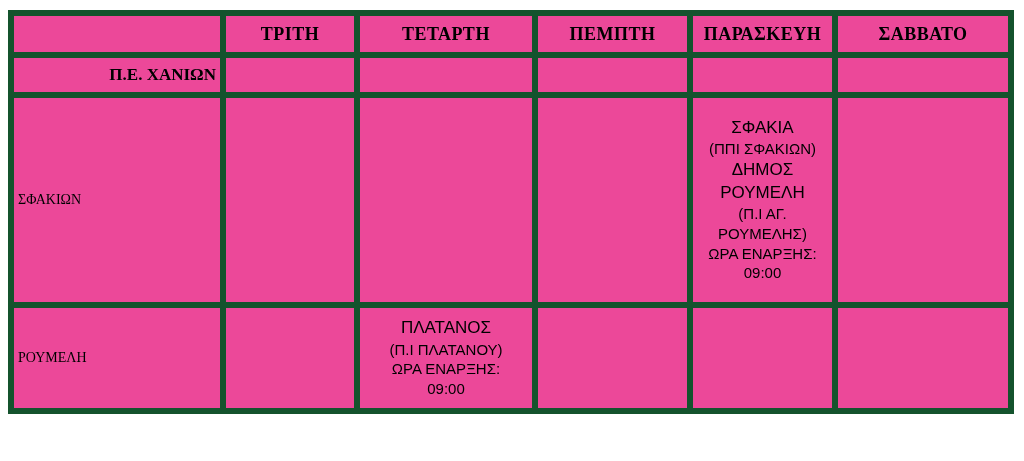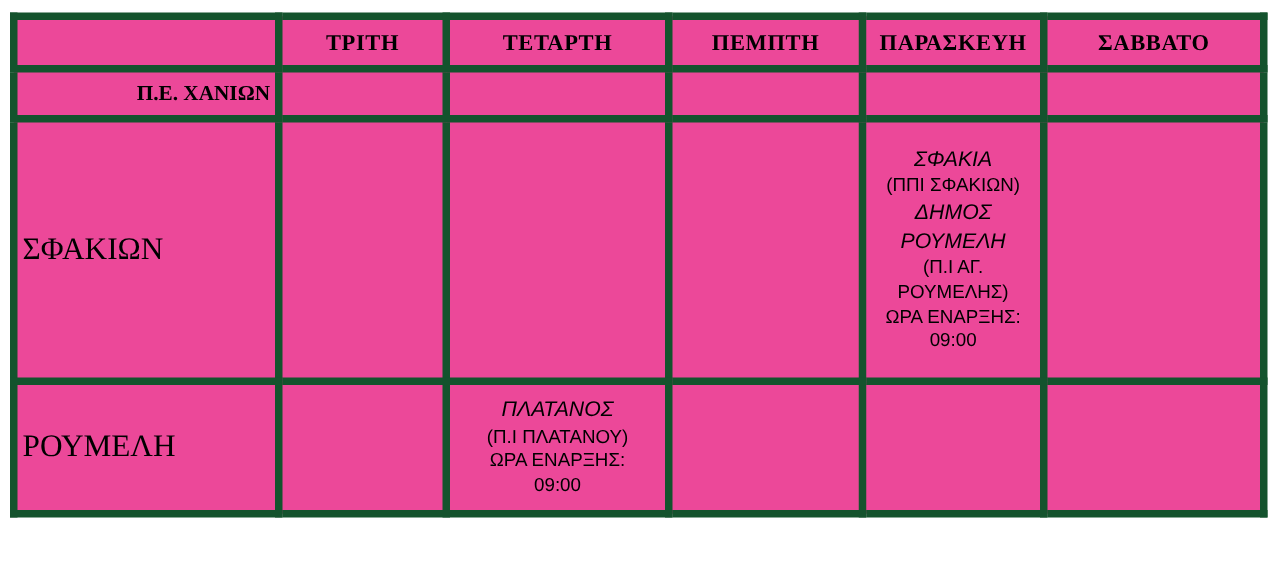--- a/index.html
+++ b/index.html
@@ -71,33 +71,32 @@
   }
   .region-label {
     text-align: right;
     font-weight: bold;
     font-size: 17px;
     padding-left: 8px;
     font-family: "Liberation Serif", serif;
   }
   .muni-label {
     text-align: left;
-    font-size: 25px;
+    font-size: 14px;
     padding-left: 8px;
     font-family: "Liberation Serif", serif;
   }
   .entry {
     text-align: center;
     font-family: "Liberation Sans", sans-serif;
     line-height: 1.32;
   }
   .entry .big {
     font-size: 17px;
     display: block;
-    font-style: italic;
   }
   .entry .small {
     font-size: 15px;
     display: block;
   }
   .row-sfakion td { height: 200px; }
   .row-kissamou td { height: 96px; }
 </style>
 </head>
 <body>

